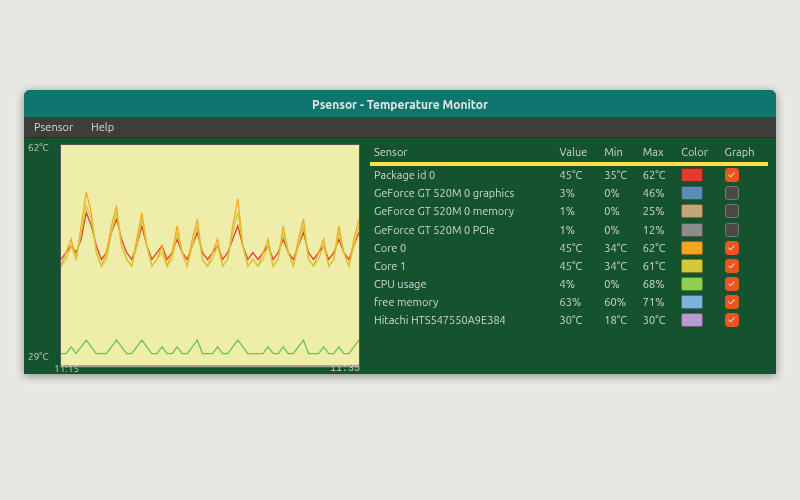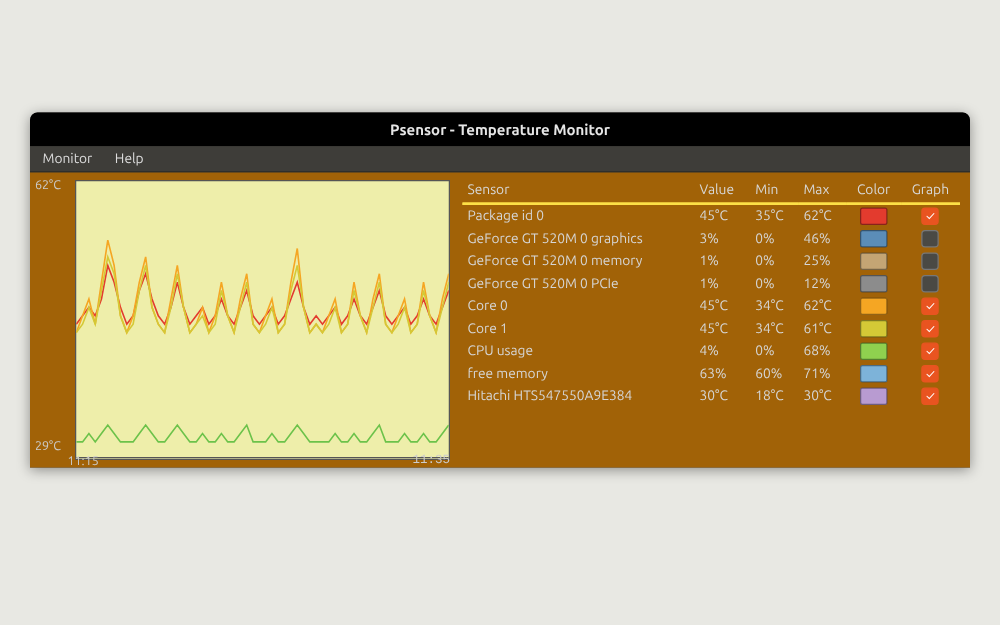--- a/index.html
+++ b/index.html
@@ -16,41 +16,41 @@
     position: absolute;
     left: 24px;
     top: 90px;
     width: 752px;
     background: #3c3b37;
     color: #dcdcdc;
     box-shadow: 0 2px 10px rgba(0,0,0,0.4);
     border-radius: 6px 6px 0 0;
   }
   .titlebar {
-    background: #000000;
+    background: #0f766e;
     padding: 8px 0 6px 0;
     text-align: center;
     border-radius: 6px 6px 0 0;
   }
   .titlebar span {
     font-weight: bold;
     color: #e6e6e6;
     font-size: 12px;
   }
   .menubar {
     display: flex;
     gap: 18px;
     padding: 4px 10px 4px 10px;
     background: #3e3d39;
     border-bottom: 1px solid #2a2a27;
   }
   .menubar span { color: #ddd; cursor: default; }
   .content {
     display: flex;
-    background: #a16207;
+    background: #14532d;
   }
   .chart-pane {
     flex: 0 0 332px;
     padding: 6px 6px 6px 8px;
     position: relative;
   }
   .axis-label {
     position: absolute;
     color: #ccc;
     font-size: 10px;
@@ -70,21 +70,21 @@
   .table-pane {
     flex: 1;
     padding: 4px 8px 6px 4px;
   }
   table { width: 100%; border-collapse: collapse; }
   th {
     text-align: left;
     font-weight: normal;
     color: #d8d8d8;
     padding: 4px 4px;
-    border-bottom: 2px solid #fde047;
+    border-bottom: 4px solid #fde047;
     font-size: 11px;
   }
   td {
     padding: 2px 4px;
     color: #d6d6d6;
     font-size: 11px;
     white-space: nowrap;
   }
   .swatch {
     display: inline-block;
@@ -110,33 +110,33 @@
     background: #e95420;
     border-color: #e95420;
   }
   .checkbox.checked::after {
     content: "✓";
     color: #fff;
     font-size: 10px;
     line-height: 1;
   }
   th.col-value, th.col-min, th.col-max, td.num { text-align: left; }
-  th.col-color, th.col-graph, td.ctr { text-align: center; }
+  th.col-color, th.col-graph, td.ctr { }
 </style>
 </head>
 <body>
 
 <div class="window">
 
   <div class="titlebar">
     <span>Psensor - Temperature Monitor</span>
   </div>
 
   <div class="menubar">
-    <span>Monitor</span>
+    <span>Psensor</span>
     <span>Help</span>
   </div>
 
   <div class="content">
 
     <div class="chart-pane">
       <span class="axis-label ylab-top">62°C</span>
       <svg class="chart" viewBox="0 0 300 224" preserveAspectRatio="none">
         <line x1="0" y1="223" x2="300" y2="223" stroke="#555" stroke-width="1"></line>
         <g id="chart-lines">

